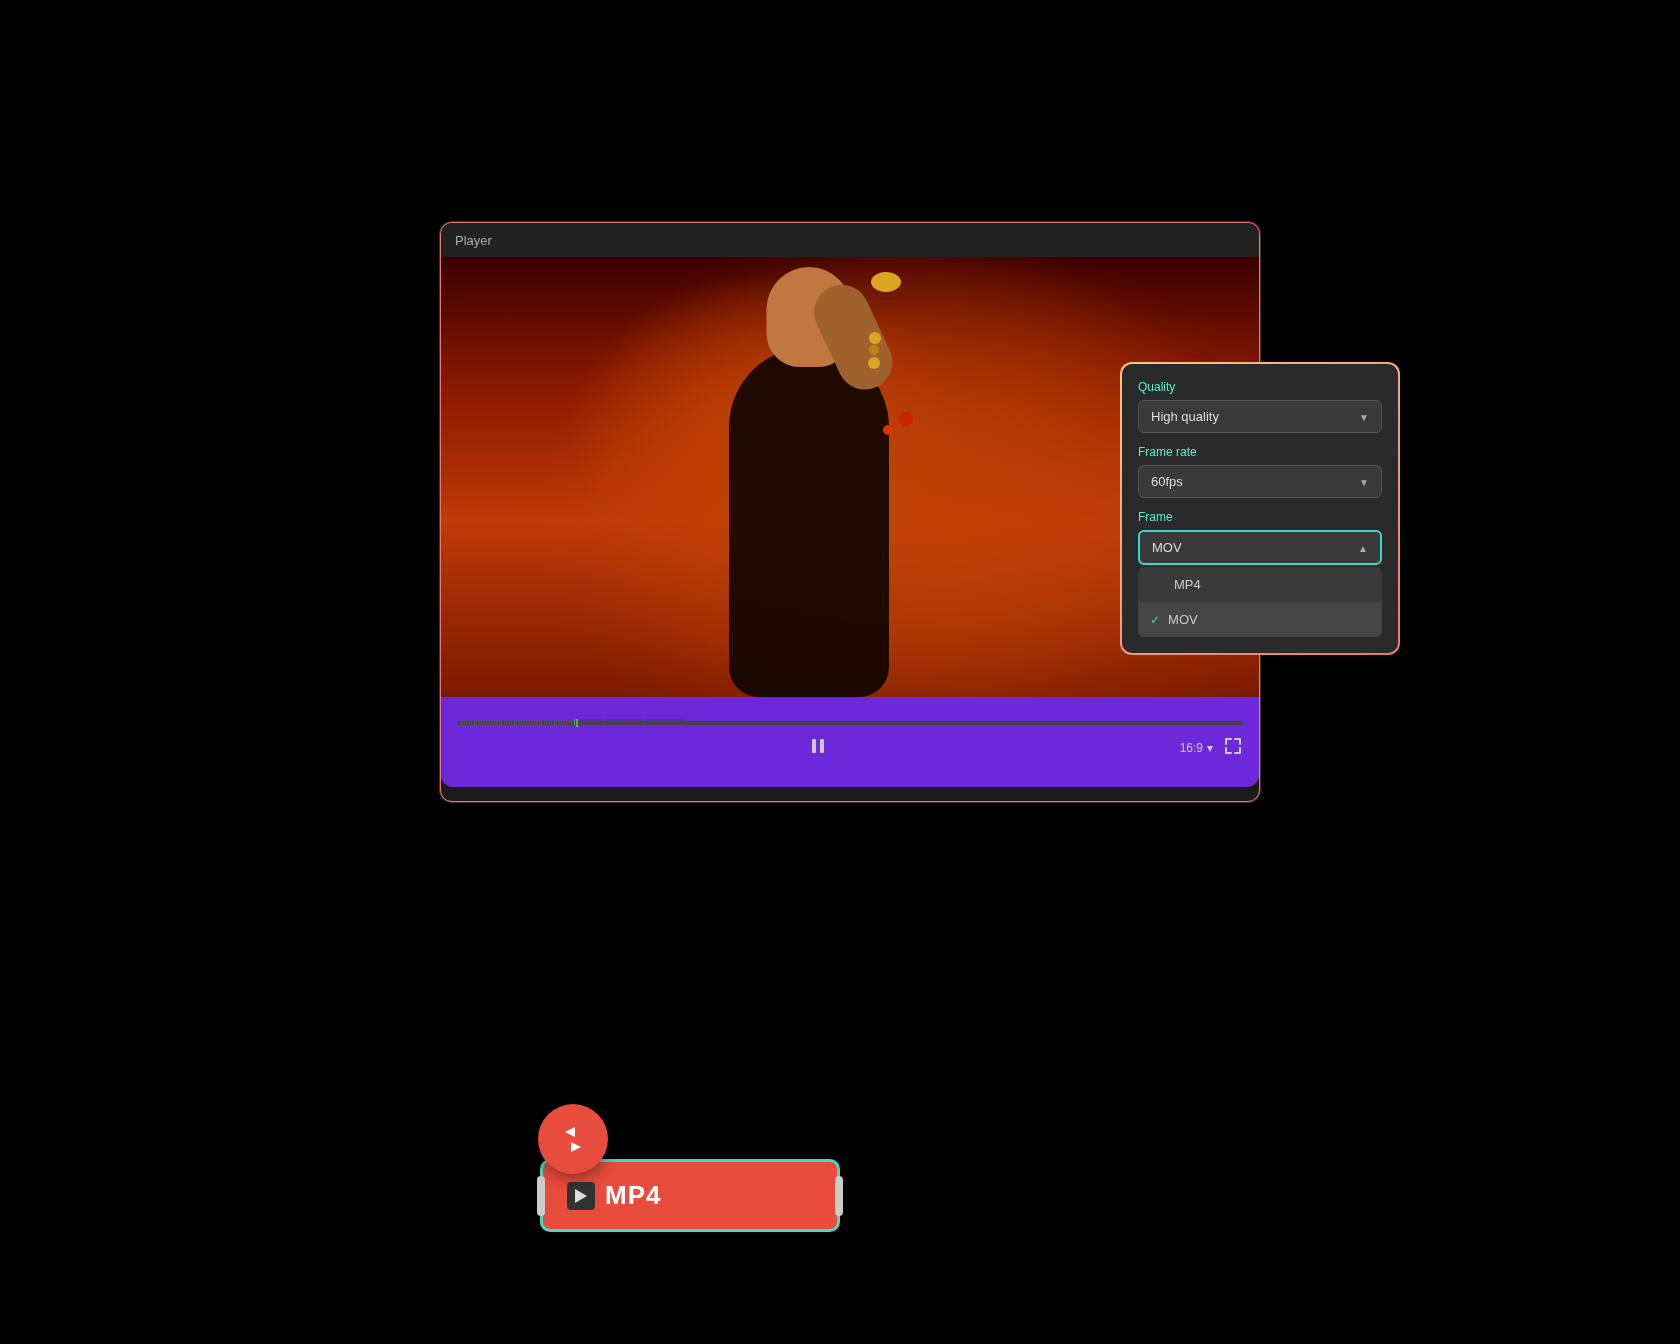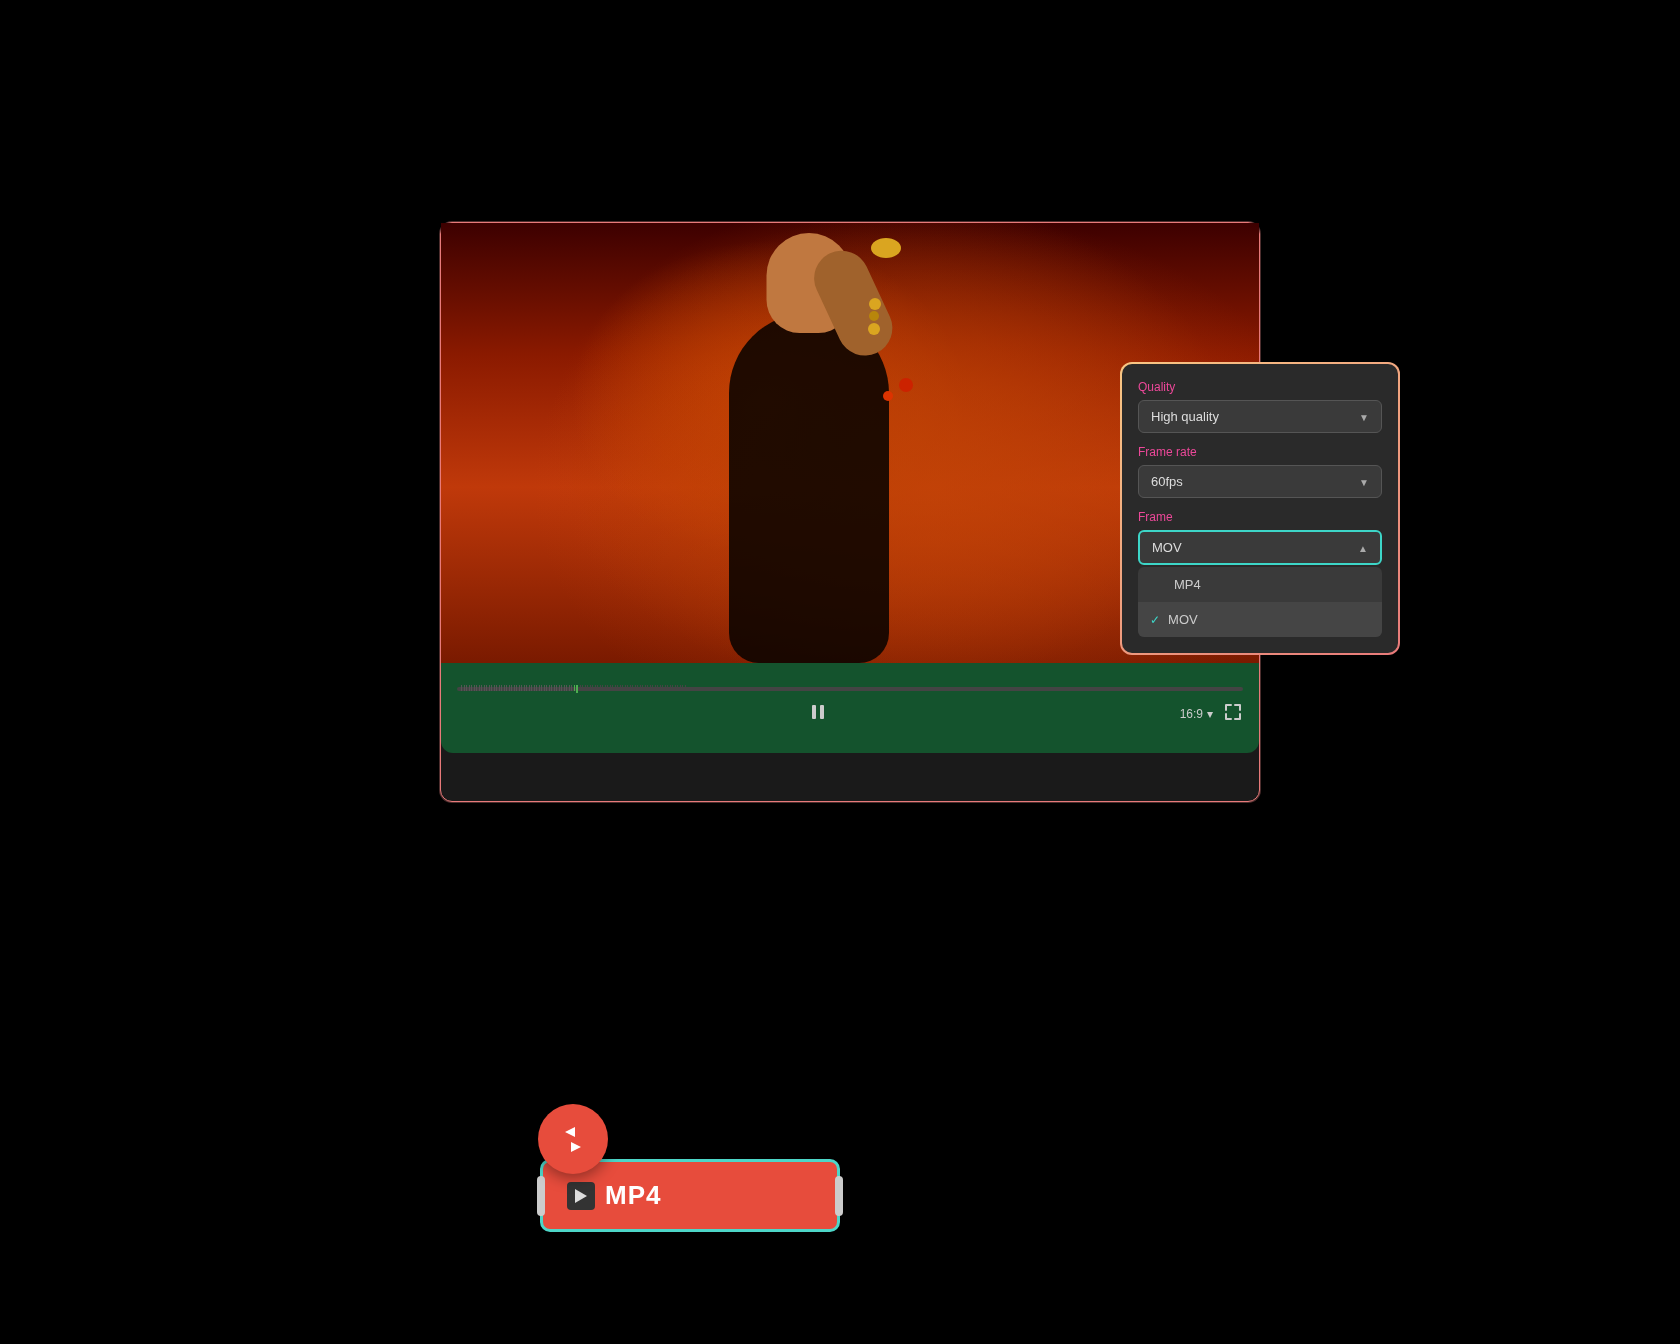--- a/index.html
+++ b/index.html
@@ -60,21 +60,21 @@
       position: absolute;
       inset: 0;
       background:
         radial-gradient(ellipse 60% 80% at 55% 50%, rgba(180,60,0,0.9) 0%, transparent 70%),
         radial-gradient(ellipse 40% 60% at 40% 40%, rgba(220,80,0,0.7) 0%, transparent 60%),
         linear-gradient(180deg, #3d0000 0%, #8B1A00 30%, #c0390a 60%, #7a1a00 100%);
     }
 
     .player-controls {
       height: 90px;
-      background: #14532d;
+      background: #6d28d9;
       border-radius: 0 0 12px 12px;
       display: flex;
       flex-direction: column;
       justify-content: center;
       padding: 0 16px;
       gap: 8px;
     }
 
     .progress-bar-container {
       width: 100%;
@@ -123,21 +123,21 @@
       z-index: 10;
     }
 
     .settings-panel-inner {
       background: #2a2a2a;
       border-radius: 10px;
       padding: 16px;
     }
 
     .settings-label {
-      color: #ec4899;
+      color: #5eead4;
       font-size: 12px;
       margin-bottom: 6px;
       margin-top: 10px;
     }
 
     .settings-label:first-child {
       margin-top: 0;
     }
 
     .settings-select {
@@ -332,20 +332,23 @@
       background: #ccc;
       border-radius: 4px;
     }
   </style>
 </head>
 <body>
 
 <div class="scene">
 
   <div class="player-window">
+    <div class="player-title-bar">
+      <span class="player-title">Player</span>
+    </div>
 
     <div class="player-video">
       <div class="video-content"></div>
 
       <div style="position:absolute;inset:0;overflow:hidden;">
 
         <div style="position:absolute;inset:0;background:radial-gradient(ellipse 70% 90% at 60% 60%, rgba(200,70,10,0.6) 0%, transparent 70%);"></div>
 
         <div style="position:absolute;bottom:0;left:45%;transform:translateX(-50%);width:200px;height:430px;">
 

